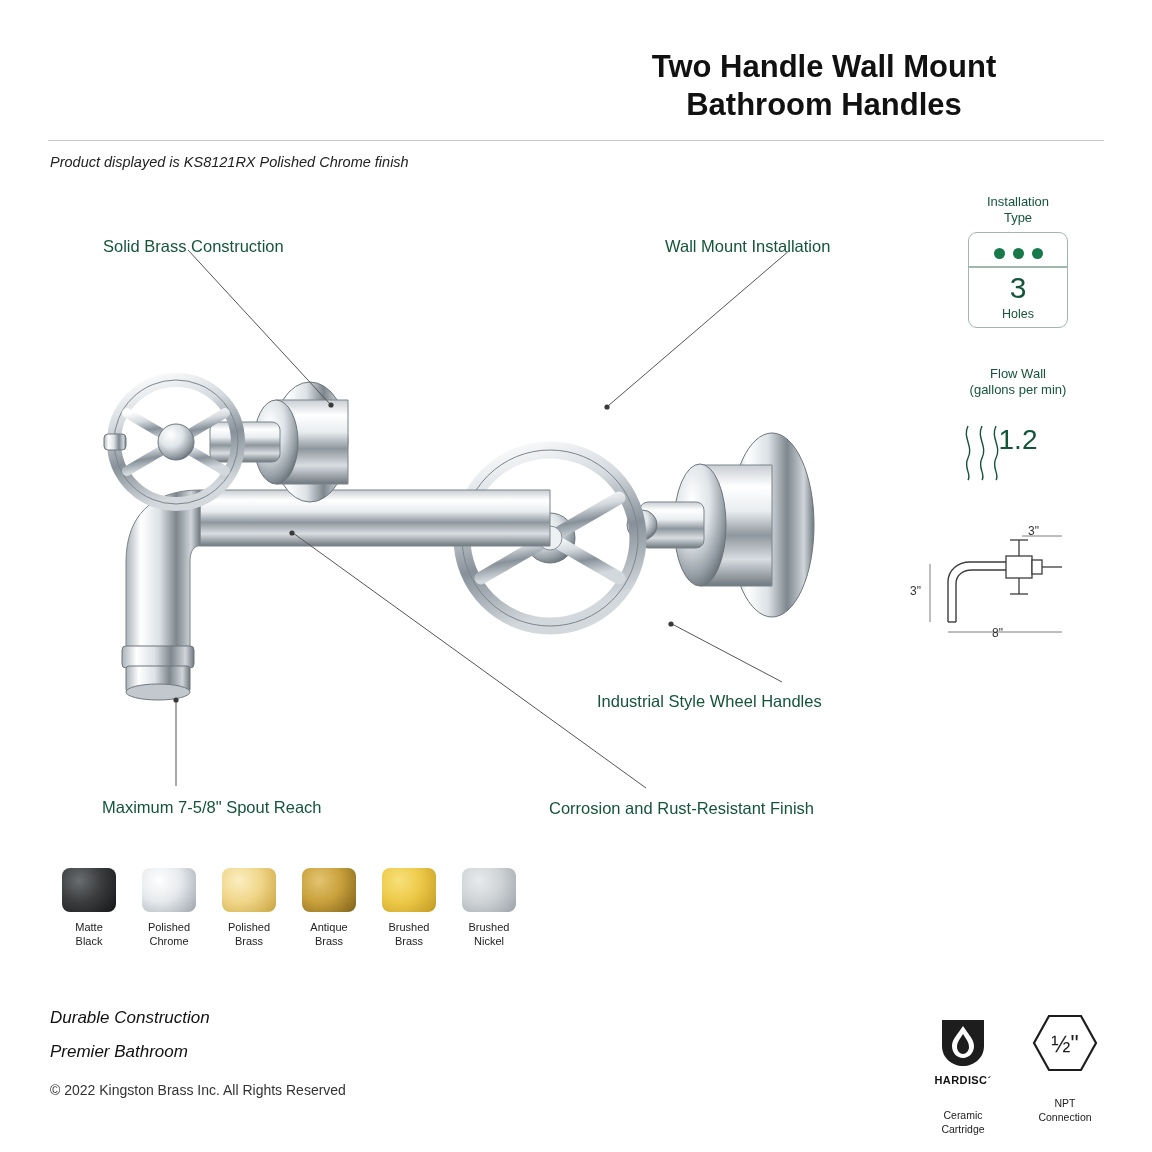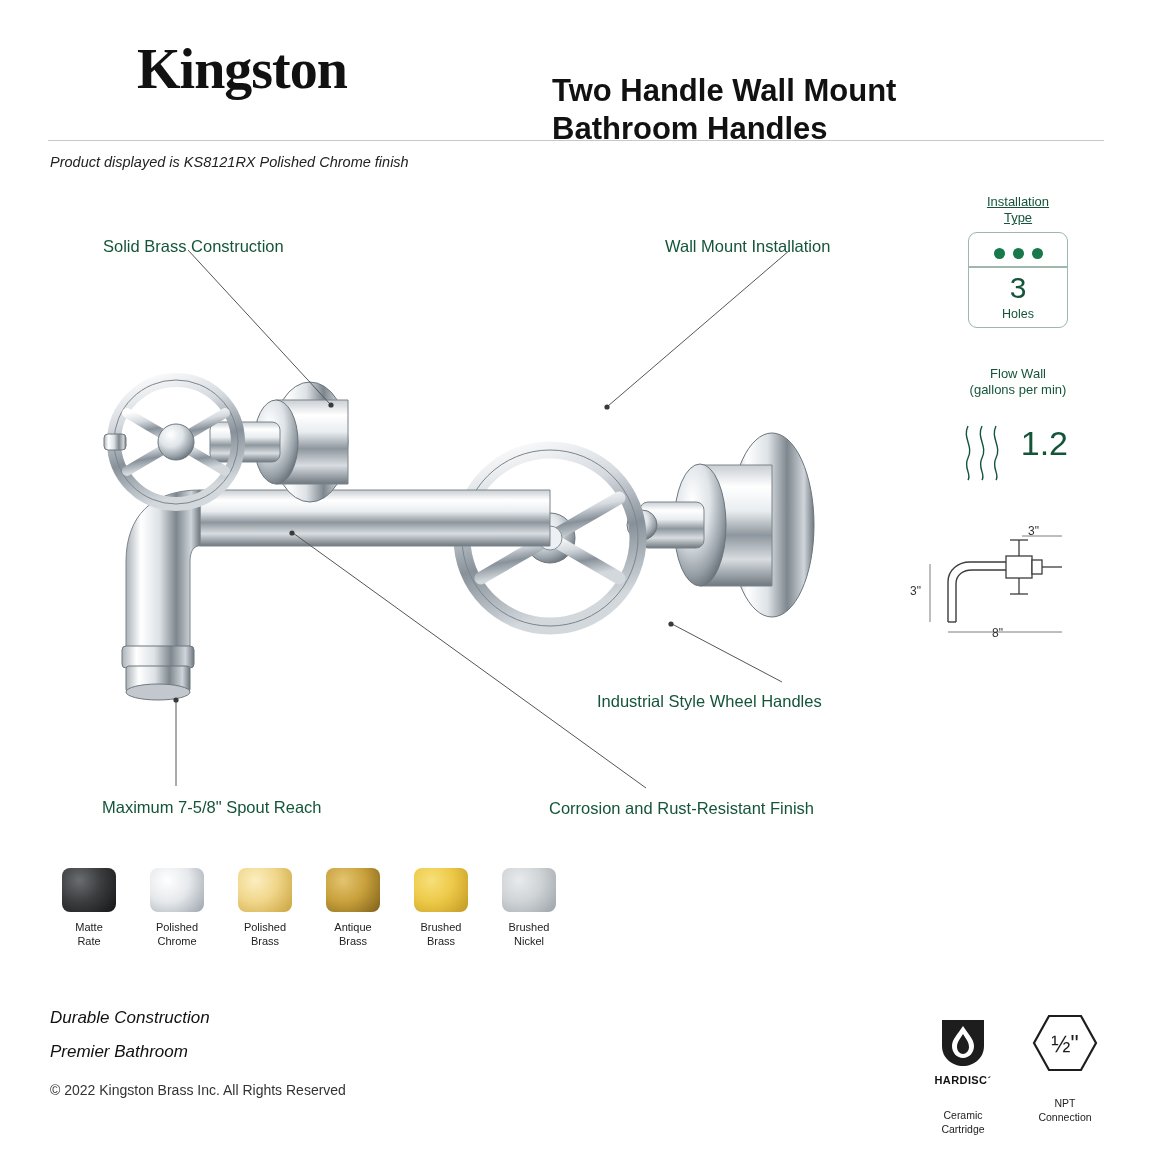--- a/index.html
+++ b/index.html
@@ -39,25 +39,24 @@
   .brand-sub {
     font-family: "Liberation Sans", sans-serif;
     font-weight: bold;
     font-size: 19px;
     letter-spacing: 3px;
     color: #14553a;
     margin-top: 6px;
   }
   .title-block {
     position: absolute;
-    right: 40px;
+    right: 48px;
     top: 48px;
     width: 560px;
-    text-align: left;
-    margin-top: 24px;
+    text-align: center;
   }
   .title-line {
     font-weight: bold;
     font-size: 31px;
     line-height: 1.22;
     color: #111111;
   }
   .header-rule {
     position: absolute;
     left: 48px;
@@ -141,22 +140,22 @@
     width: 100%;
     text-align: center;
     font-size: 12.5px;
     color: #14553a;
   }
   .flow-num {
     position: absolute;
     left: 968px;
     top: 424px;
     width: 100px;
-    text-align: right;
-    font-size: 34px;
+    text-align: center;
+    font-size: 28px;
     color: #14553a;
   }
   .flow-waves {
     position: absolute;
     left: 958px;
     top: 420px;
     width: 50px;
     height: 64px;
   }
 
@@ -173,21 +172,21 @@
     font-size: 12px;
     color: #333333;
   }
 
   
   .finishes {
     position: absolute;
     left: 56px;
     top: 868px;
     display: flex;
-    gap: 22px;
+    gap: 14px;
   }
   .finish {
     width: 66px;
     text-align: center;
   }
   .finish .chip {
     width: 54px;
     height: 44px;
     margin: 0 auto;
     border-radius: 8px;
@@ -259,21 +258,20 @@
     width: 800px;
     height: 390px;
   }
 </style>
 </head>
 <body>
 
 <div class="page">
 
   <div class="brand">
-    <div class="brand-name">Kingston</div>
   </div>
 
   <div class="title-block">
     <div class="title-line">Two Handle Wall Mount</div>
     <div class="title-line">Bathroom Handles</div>
   </div>
 
   <div class="header-rule"></div>
 
   <div class="product-note">Product displayed is KS8121RX Polished Chrome finish</div>
@@ -379,21 +377,21 @@
       <circle cx="176" cy="700" r="2.6"></circle>
     </g>
   </svg>
 
   <div class="callout" style="left:103px; top:229px;">Solid Brass Construction</div>
   <div class="callout" style="left:665px; top:229px;">Wall Mount Installation</div>
   <div class="callout" style="left:597px; top:684px;">Industrial Style Wheel Handles</div>
   <div class="callout" style="left:549px; top:791px;">Corrosion and Rust-Resistant Finish</div>
   <div class="callout" style="left:102px; top:790px;">Maximum 7-5/8" Spout Reach</div>
 
-  <div class="spec-label" style="left:960px; top:194px; width:116px;text-decoration:underline;">
+  <div class="spec-label" style="left:960px; top:194px; width:116px;">
     <div>Installation</div>
     <div>Type</div>
   </div>
 
   <div class="install-box">
     <div class="install-dots">
       <i></i><i></i><i></i>
     </div>
     <div class="install-divider"></div>
     <div class="install-num">3</div>
@@ -439,21 +437,21 @@
     <div class="dim-text" style="left:106px; top:-6px;">3"</div>
     <div class="dim-text" style="left:-12px; top:54px;">3"</div>
     <div class="dim-text" style="left:70px; top:96px;">8"</div>
   </div>
 
   <div class="finishes">
     <div class="finish">
       <div class="chip" style="background:radial-gradient(circle at 32% 28%, #6a6d70, #3b3d3f 45%, #131416 100%);"></div>
       <div class="fname">
         <span>Matte</span><br>
-        <span>Rate</span>
+        <span>Black</span>
       </div>
     </div>
     <div class="finish">
       <div class="chip" style="background:radial-gradient(circle at 32% 28%, #ffffff, #e6e9ec 45%, #9aa3ab 100%);"></div>
       <div class="fname">
         <span>Polished</span><br>
         <span>Chrome</span>
       </div>
     </div>
     <div class="finish">

